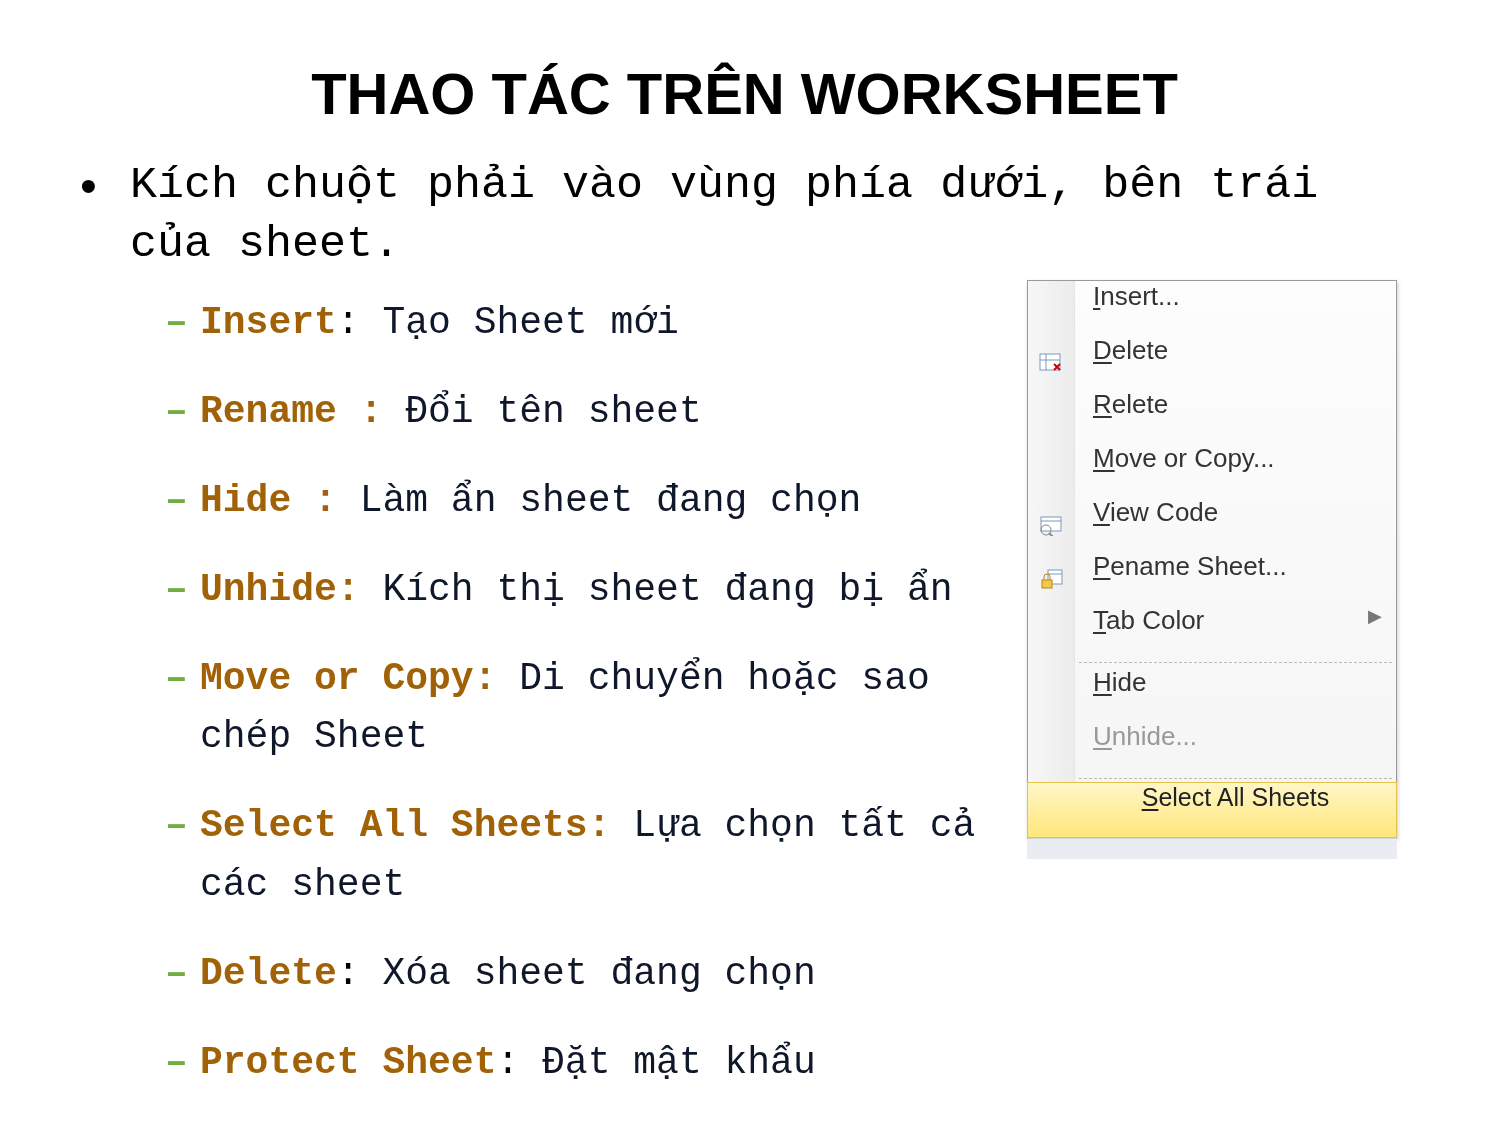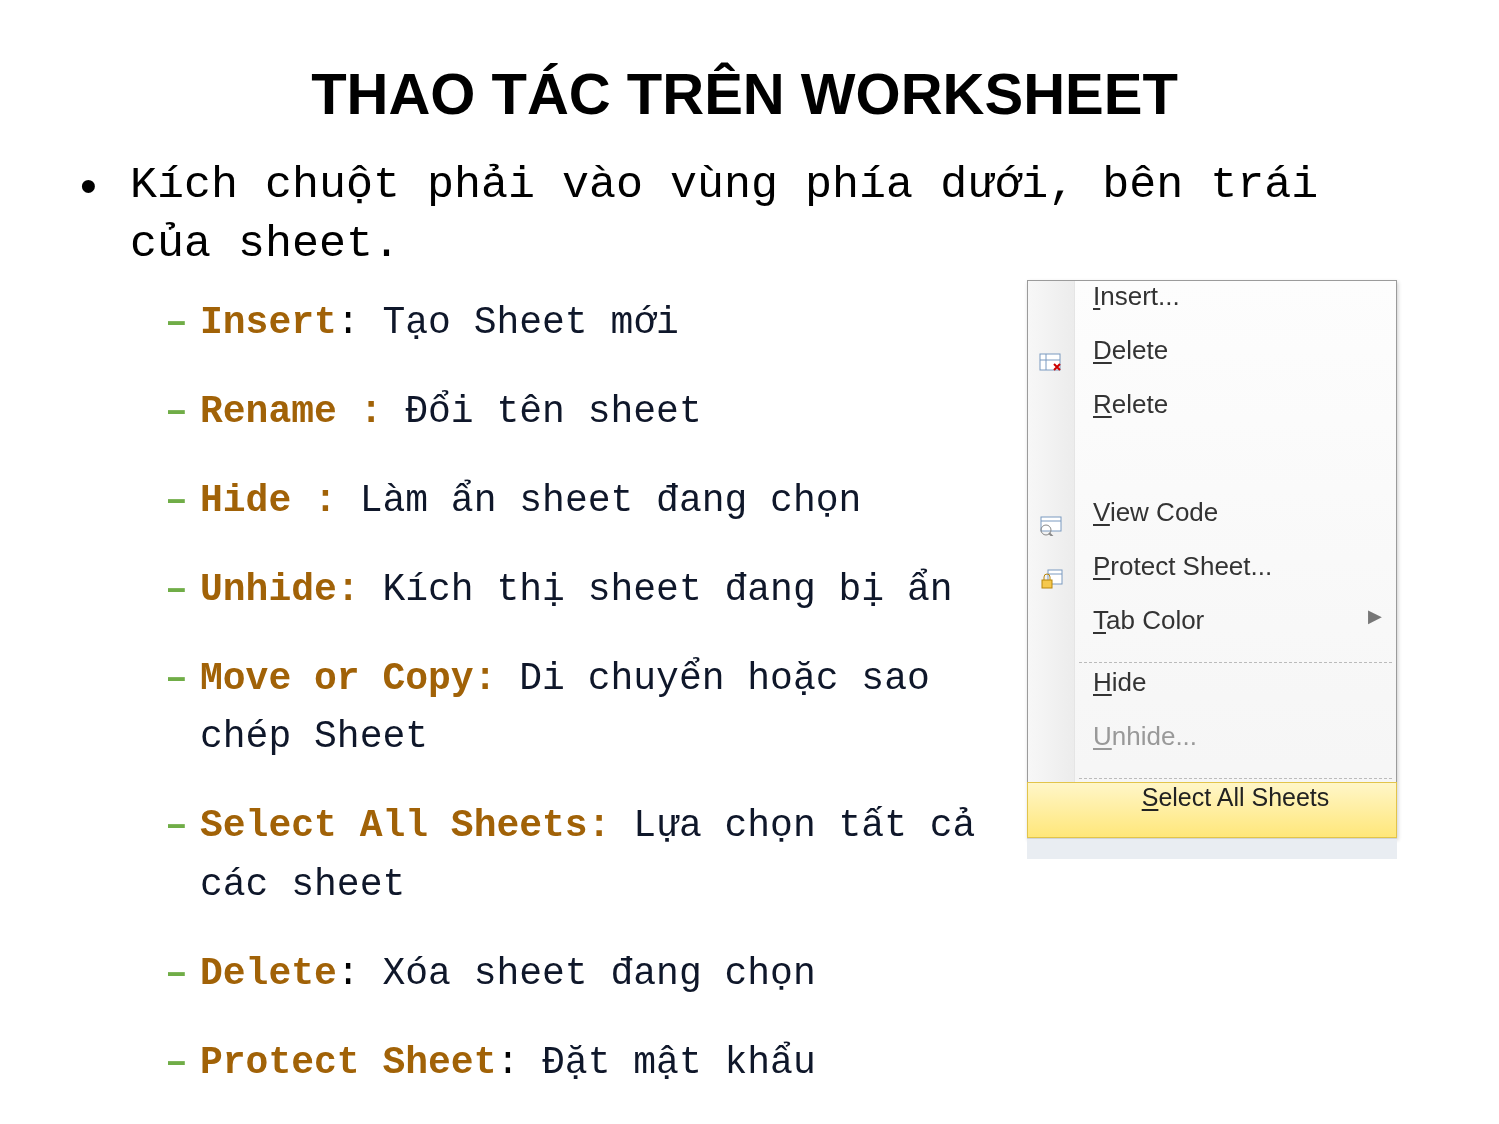--- a/index.html
+++ b/index.html
@@ -201,20 +201,21 @@
             </svg>
         </div>
         <div class="ctx-label"><span class="ul">D</span><span>elete</span></div>
       </div>
       <div class="ctx-row">
         <div class="ctx-iconcol"></div>
         <div class="ctx-label"><span class="ul">R</span><span>elete</span></div>
       </div>
       <div class="ctx-row">
         <div class="ctx-iconcol"></div>
+        <div class="ctx-label"><span class="ul">M</span><span>ove or Copy...</span></div>
       </div>
       <div class="ctx-row">
         <div class="ctx-iconcol icon-viewcode">
           <svg width="26" height="24">
               <rect x="3" y="5" width="20" height="14" fill="#fff" stroke="#7a9ac0"></rect>
               <line x1="3" y1="9" x2="23" y2="9" stroke="#7a9ac0"></line>
               <circle cx="8" cy="18" r="5" fill="none" stroke="#888"></circle>
               <line x1="11" y1="21" x2="15" y2="25" stroke="#888" stroke-width="2"></line>
             </svg>
         </div>
@@ -222,21 +223,21 @@
       </div>
       <div class="ctx-row">
         <div class="ctx-iconcol icon-protect">
           <svg width="26" height="24">
               <rect x="10" y="4" width="14" height="14" fill="#fff" stroke="#7a9ac0"></rect>
               <line x1="10" y1="8" x2="24" y2="8" stroke="#7a9ac0"></line>
               <rect x="4" y="14" width="10" height="8" fill="#f5c84c" stroke="#b8860b"></rect>
               <path d="M6 14 v-3 a3 3 0 0 1 6 0 v3" fill="none" stroke="#b8860b"></path>
             </svg>
         </div>
-        <div class="ctx-label"><span class="ul">P</span><span>rotect Sheet...</span></div>
+        <div class="ctx-label"><span class="ul">P</span><span>ename Sheet...</span></div>
       </div>
       <div class="ctx-row">
         <div class="ctx-iconcol"></div>
         <div class="ctx-label"><span class="ul">T</span><span>ab Color</span></div>
         <div class="ctx-arrow">▶</div>
       </div>
       <div class="ctx-sep">
           <div class="ctx-iconcol"></div>
           <div class="dashline"></div>
         </div>

